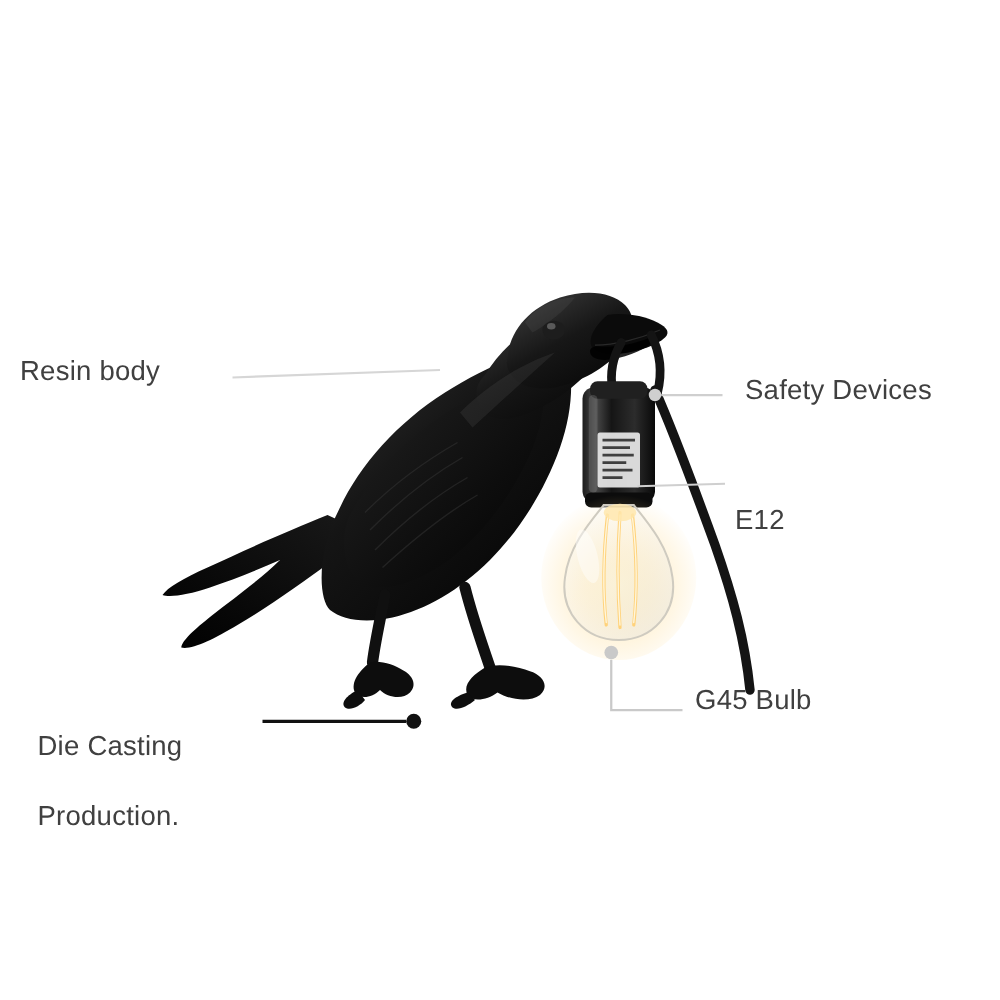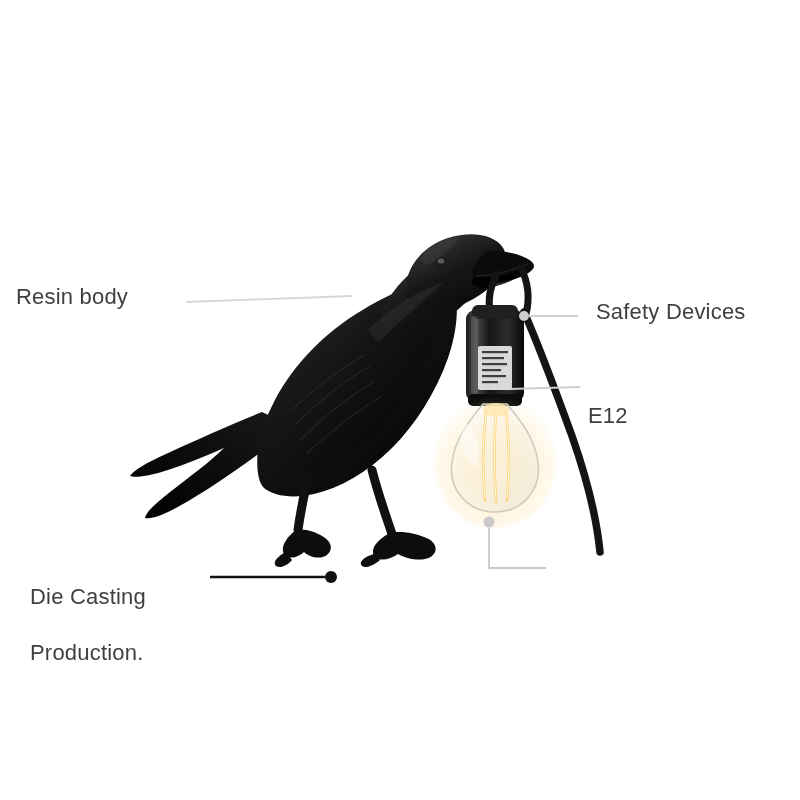--- a/index.html
+++ b/index.html
@@ -206,18 +206,19 @@
       <circle cx="331" cy="577" r="6" fill="#111111"></circle>
     </g>
   </svg>
 
   <div class="label" id="label-resin-body">Resin body</div>
 
   <div class="label" id="label-safety">Safety Devices</div>
 
   <div class="label" id="label-e12">E12</div>
 
+  <div class="label" id="label-g45">G45 Bulb</div>
 
   <div class="label" id="label-die-1">Die Casting</div>
 
   <div class="label" id="label-die-2">Production.</div>
 
 </div>
 
 </body></html>

